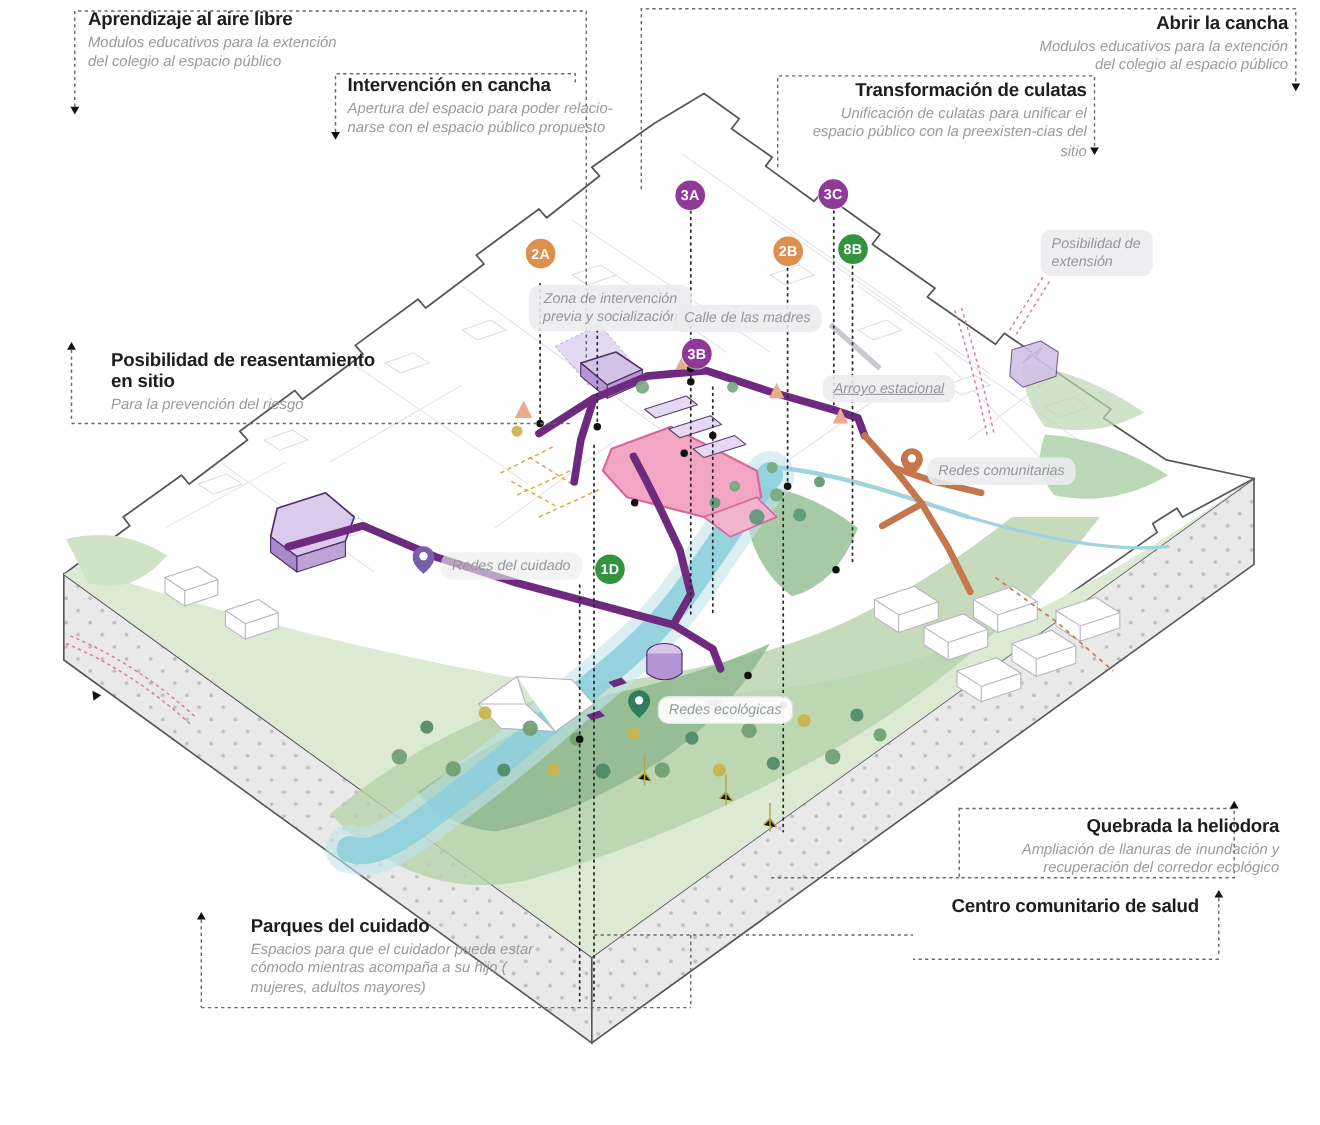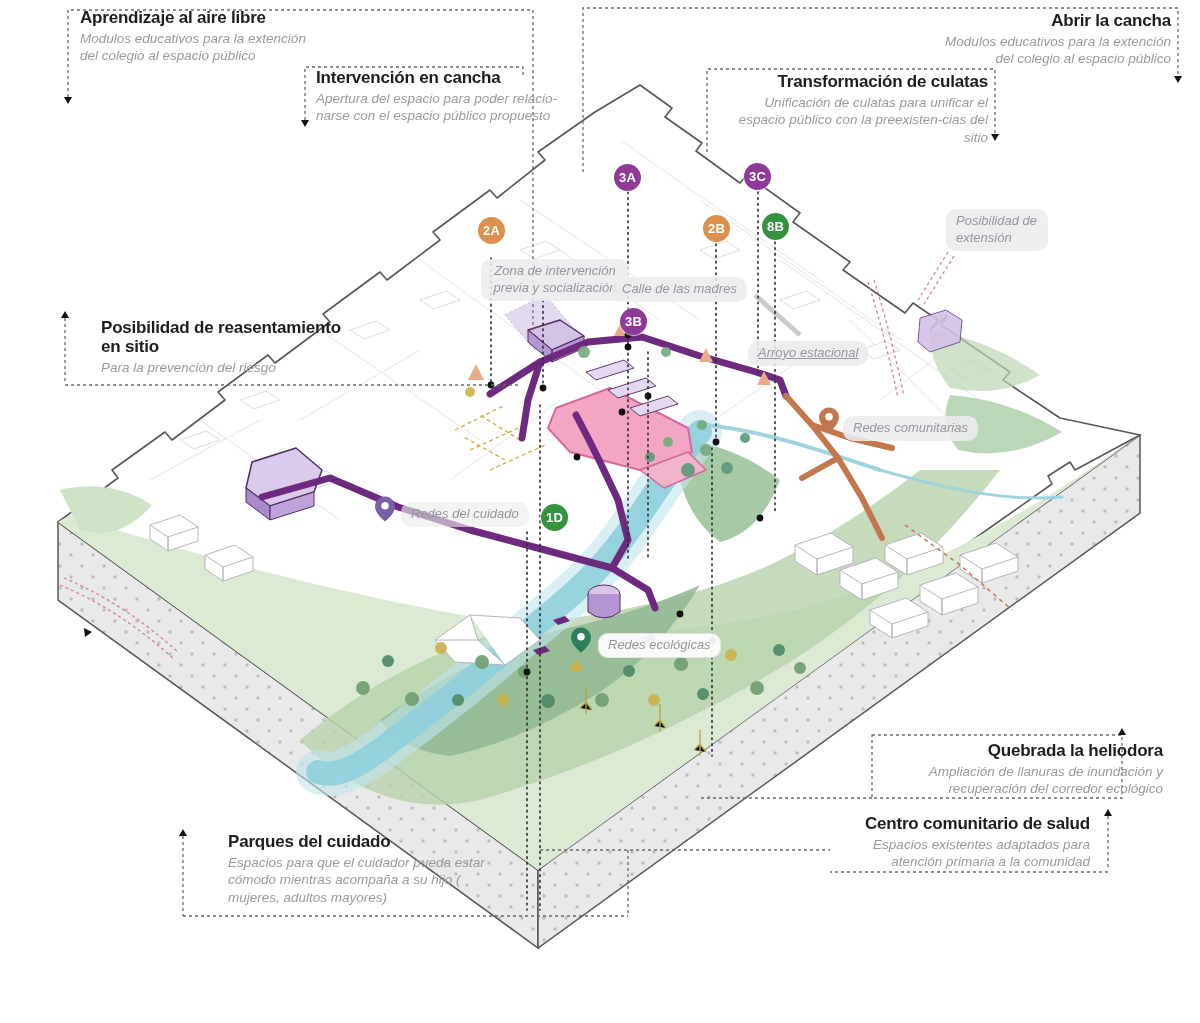--- a/index.html
+++ b/index.html
@@ -291,21 +291,20 @@
   <div class="anno" id="anno-parques">
     <div class="t">Parques del cuidado</div>
     <div class="b">Espacios para que el cuidador pueda estar cómodo mientras acompaña a su hijo ( mujeres, adultos mayores)</div>
   </div>
   <div class="anno right" id="anno-quebrada">
     <div class="t">Quebrada la heliodora</div>
     <div class="b">Ampliación de llanuras de inundación y recuperación del corredor ecológico</div>
   </div>
   <div class="anno right" id="anno-centro">
     <div class="t">Centro comunitario de salud</div>
-    <div class="b">Espacios existentes adaptados para atención primaria a la comunidad</div>
   </div>
 
   <div class="marker" id="mk-2A" style="background-color: rgb(221, 143, 78);">2A</div>
   <div class="marker" id="mk-3A" style="background-color: rgb(142, 58, 150);">3A</div>
   <div class="marker" id="mk-2B" style="background-color: rgb(221, 143, 78);">2B</div>
   <div class="marker" id="mk-3C" style="background-color: rgb(142, 58, 150);">3C</div>
   <div class="marker" id="mk-1B" style="background-color: rgb(53, 146, 63);">8B</div>
   <div class="marker" id="mk-3B" style="background-color: rgb(142, 58, 150);">3B</div>
   <div class="marker" id="mk-1D" style="background-color: rgb(53, 146, 63);">1D</div>
 

